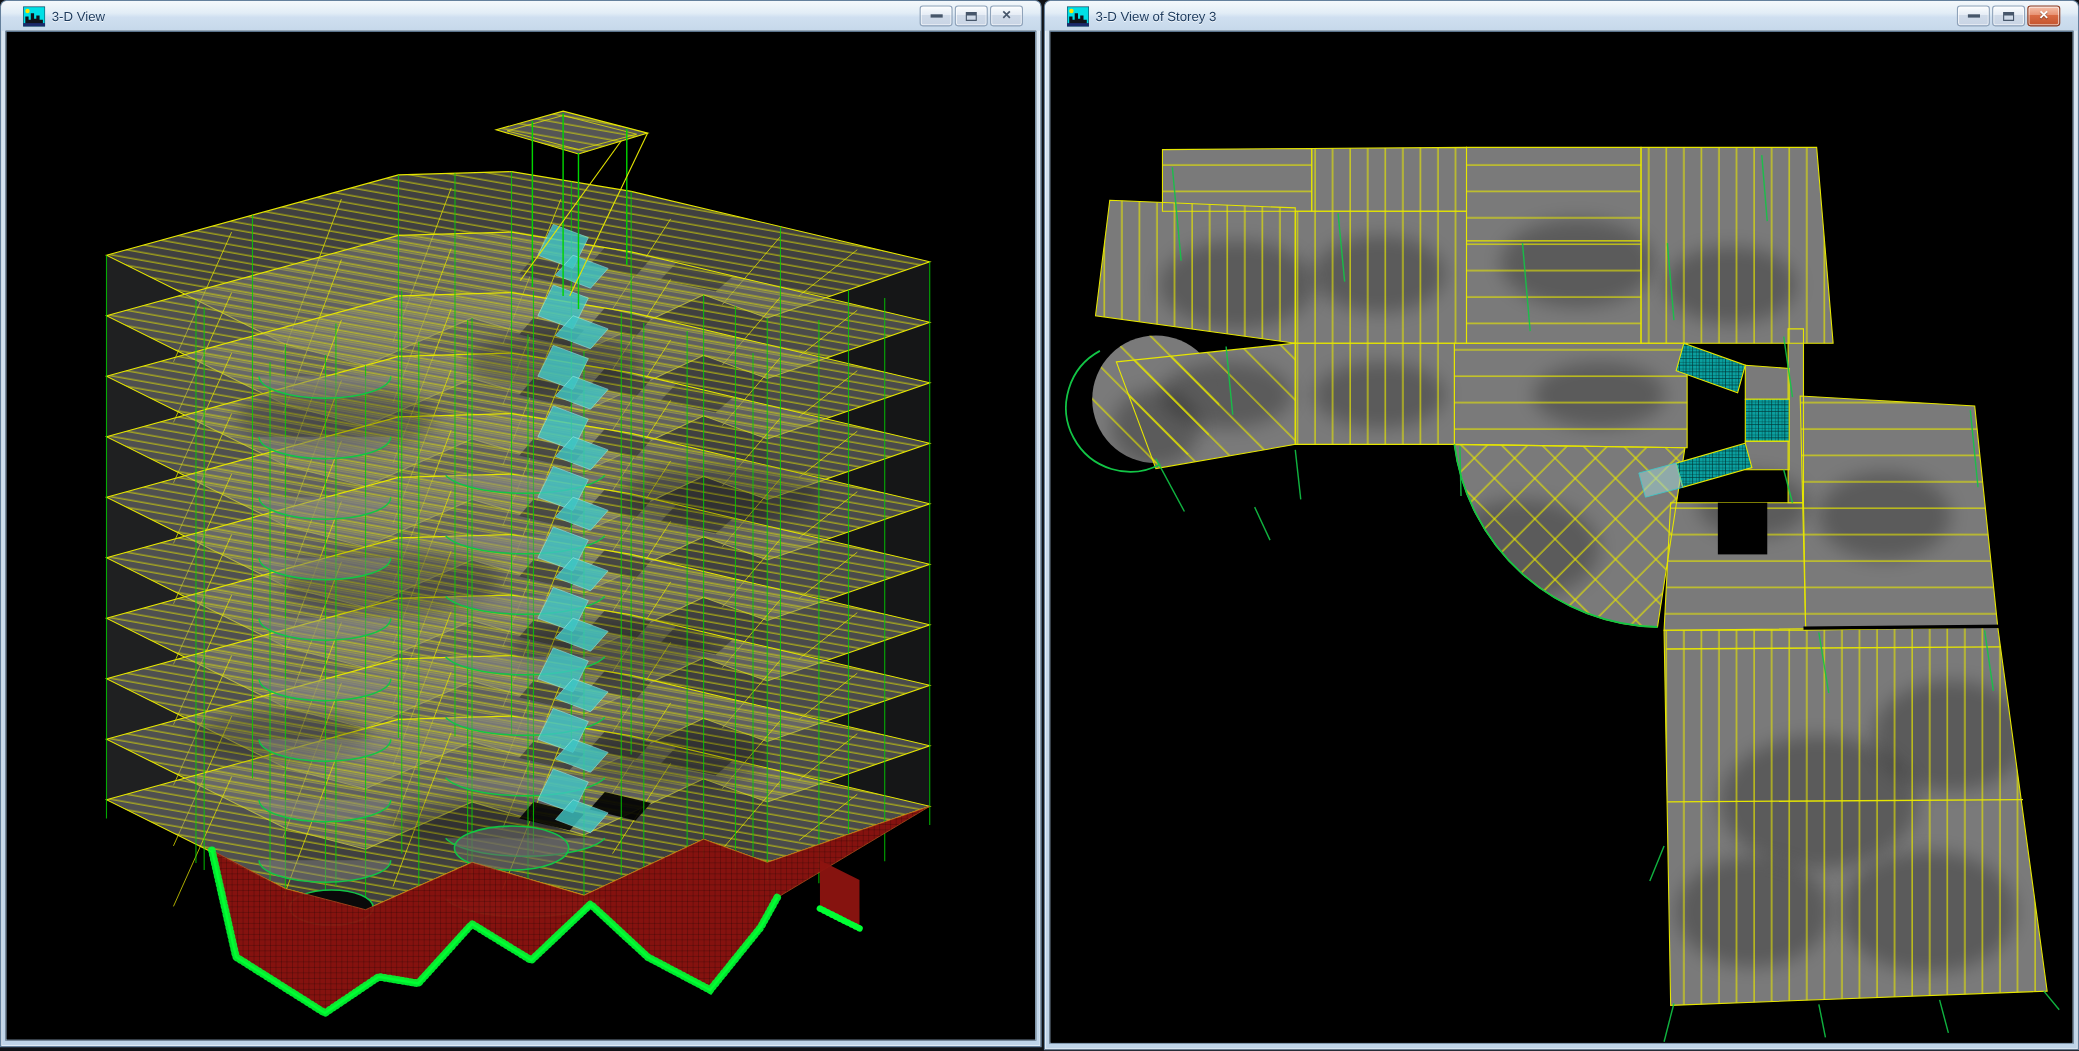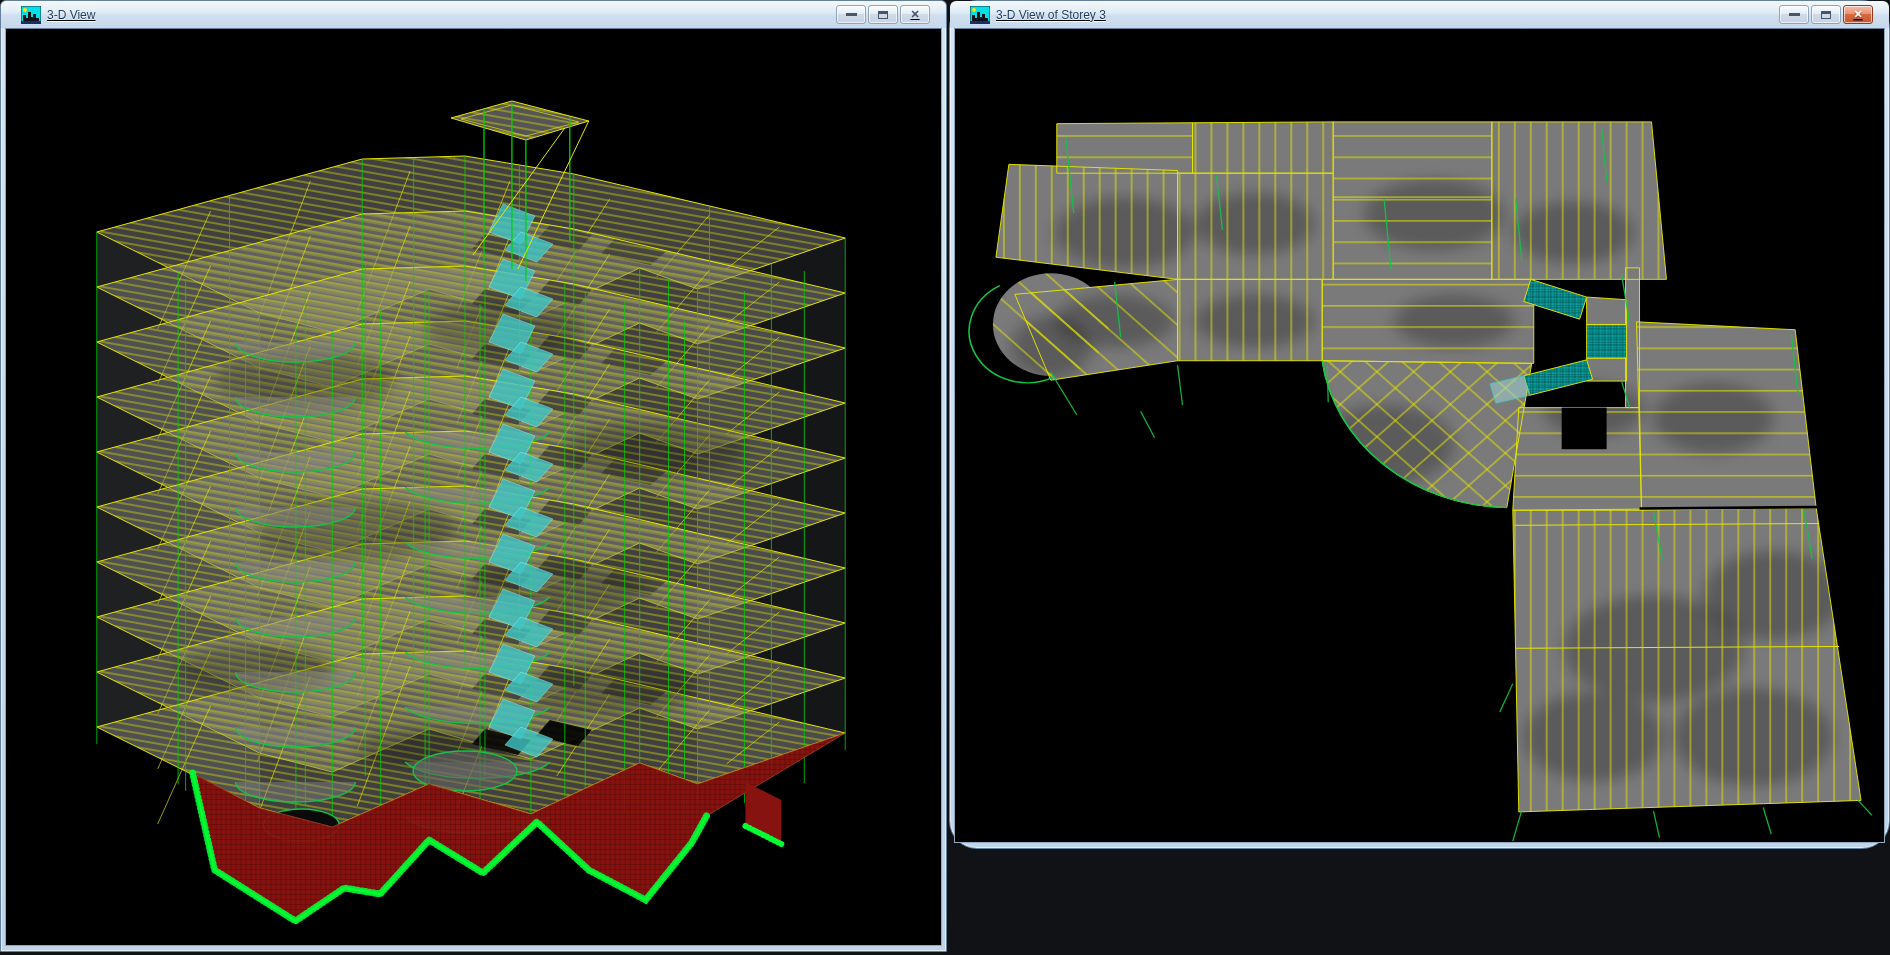--- a/index.html
+++ b/index.html
@@ -3,21 +3,21 @@
 <meta charset="utf-8">
 <style>
   html,body{margin:0;padding:0;background:#101216;width:1890px;height:955px;overflow:hidden;
     font-family:"Liberation Sans",sans-serif;}
   .stage{position:relative;width:1890px;height:955px;}
   .window{position:absolute;box-sizing:border-box;background:linear-gradient(#d7e5f2,#bfd4e8);
     border:1px solid #64809c;border-radius:6px 6px 0 0;
     box-shadow:inset 0 0 0 1px rgba(255,255,255,.55);}
   .titlebar{position:absolute;left:0;right:0;top:0;height:27px;display:flex;align-items:center;
     padding:0 8px 0 20px;border-radius:6px 6px 0 0;
-    background:linear-gradient(#f4f8fb 0%,#e2edf6 40%,#cfdff0 55%,#c6d8ea 100%);text-decoration:underline;}
+    background:linear-gradient(#f4f8fb 0%,#e2edf6 40%,#cfdff0 55%,#c6d8ea 100%);}
   .titlebar .title{font-size:12px;color:#1c3a5c;margin-left:6px;white-space:nowrap;
     text-shadow:0 1px 0 rgba(255,255,255,.8);}
   .appicon{width:20px;height:18px;flex:0 0 auto;}
   .btns{margin-left:auto;display:flex;gap:2px;padding-right:8px;}
   .wbtn{width:30px;height:19px;border:1px solid #8fa3ba;border-radius:3px;
     background:linear-gradient(#fbfdfe 0%,#e5ecf5 45%,#d0dbe9 46%,#c8d4e4 100%);
     box-shadow:inset 0 0 0 1px rgba(255,255,255,.65);
     display:flex;align-items:center;justify-content:center;padding:0;cursor:default;}
   .wbtn .bar{width:11px;height:3px;background:#46566a;}
   .wbtn .box{width:10px;height:8px;border:1px solid #46566a;border-top:3px solid #46566a;box-sizing:border-box;background:transparent;}
@@ -314,21 +314,21 @@
           <path d="M841,704L693,755L635,734L526,785L424,755L327,798L254,779L187,744L209,841L290,892L339,859L375,865L424,811L478,844L532,793L584,841L641,871L687,814L702,787Z" fill="#8d1410" opacity="0.95" stroke="#c05520" stroke-width="0.7"></path>
           <path d="M841,704L693,755L635,734L526,785L424,755L327,798L254,779L187,744L209,841L290,892L339,859L375,865L424,811L478,844L532,793L584,841L641,871L687,814L702,787Z" fill="url(#pW)"></path>
           <path d="M741,753L777,771L777,815L741,797Z" fill="#8d1410" opacity="0.95"></path>
           <path d="M187,744L209,841L290,892L339,859L375,865L424,811L478,844L532,793L584,841L641,871L687,814L702,787" fill="none" stroke="#00ff33" stroke-width="7" stroke-dasharray="0.6,3.4" stroke-linecap="round" opacity="0.9"></path>
           <path d="M187,744L209,841L290,892L339,859L375,865L424,811L478,844L532,793L584,841L641,871L687,814L702,787" fill="none" stroke="#00ff33" stroke-width="2.2"></path>
           <path d="M741,797L777,815" stroke="#00ff33" stroke-width="6" stroke-dasharray="0.6,3.4" stroke-linecap="round"></path>
         </svg>
     </div>
   </div>
 
-  <div class="window" style="left:949px;top:0;width:941px;height:849px;border-radius:28px;">
+  <div class="window" style="left:949px;top:0;width:941px;height:955px;">
     <div class="titlebar">
       <svg class="appicon" viewBox="0 0 20 18">
         <rect x="0" y="0" width="20" height="18" fill="#00e0e6" stroke="#15314e" stroke-width="1"></rect>
         <circle cx="4" cy="4" r="2" fill="#ffe400"></circle>
         <path d="M2,16 L2,9 L5,9 L5,12 L7,12 L7,6 L10,6 L10,11 L12,11 L12,8 L15,8 L15,12 L18,12 L18,16 Z" fill="#10121a"></path>
         <rect x="0" y="15" width="20" height="3" fill="#1a2a6a"></rect>
       </svg>
       <span class="title">3-D View of Storey 3</span>
       <div class="btns">
         <button class="wbtn" title="Minimize">

